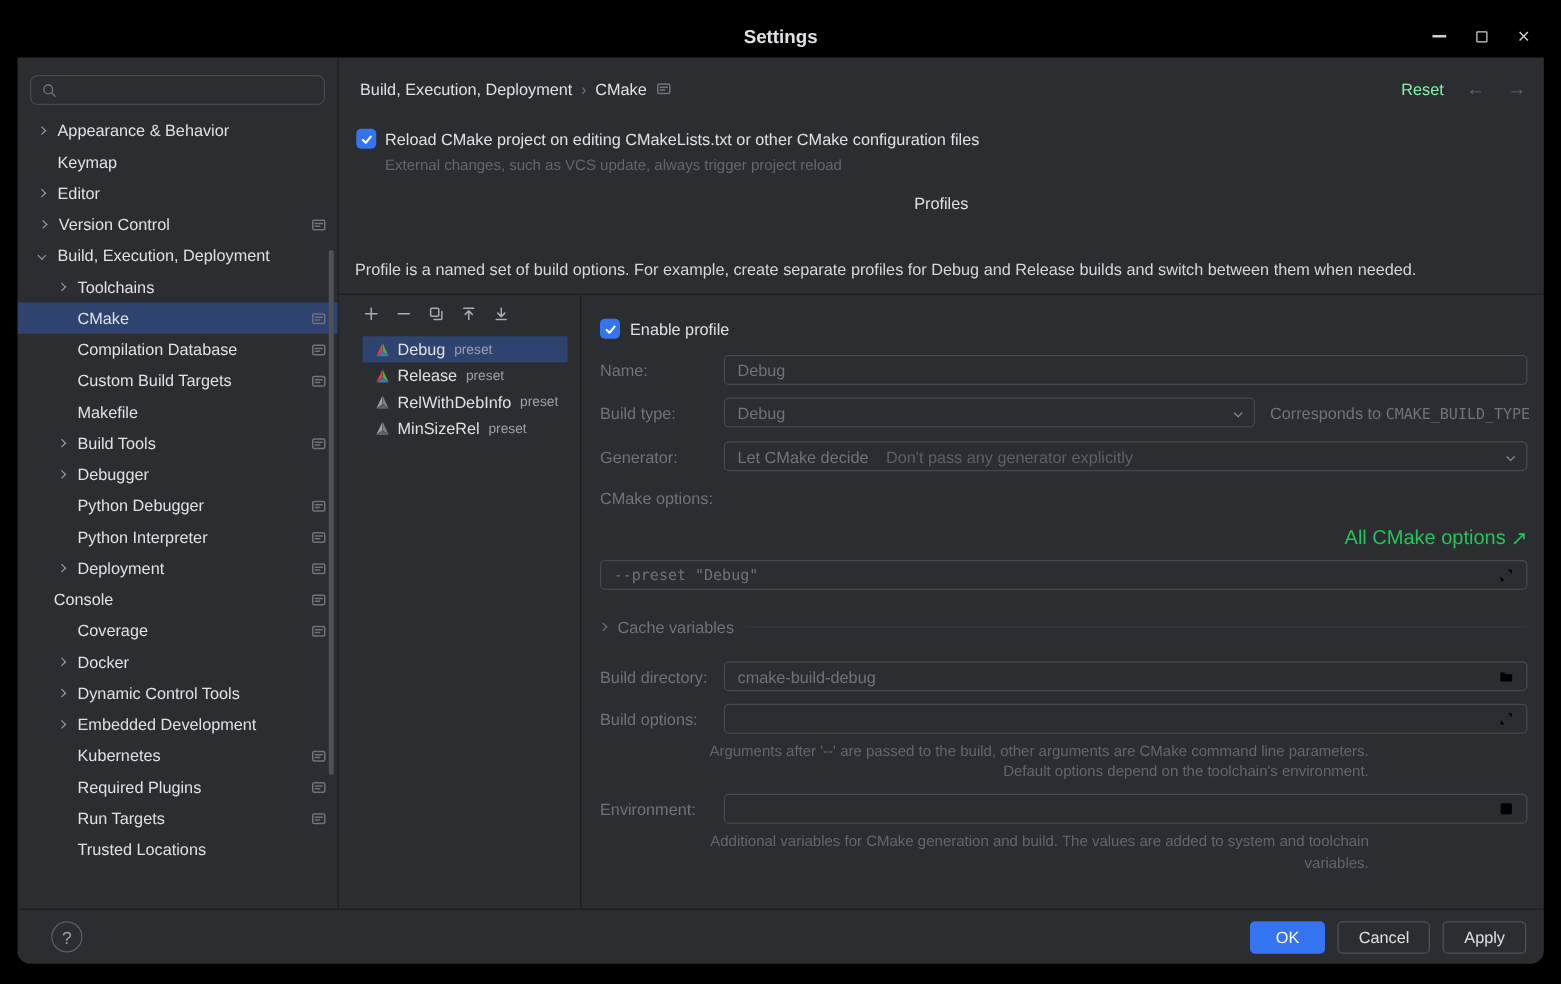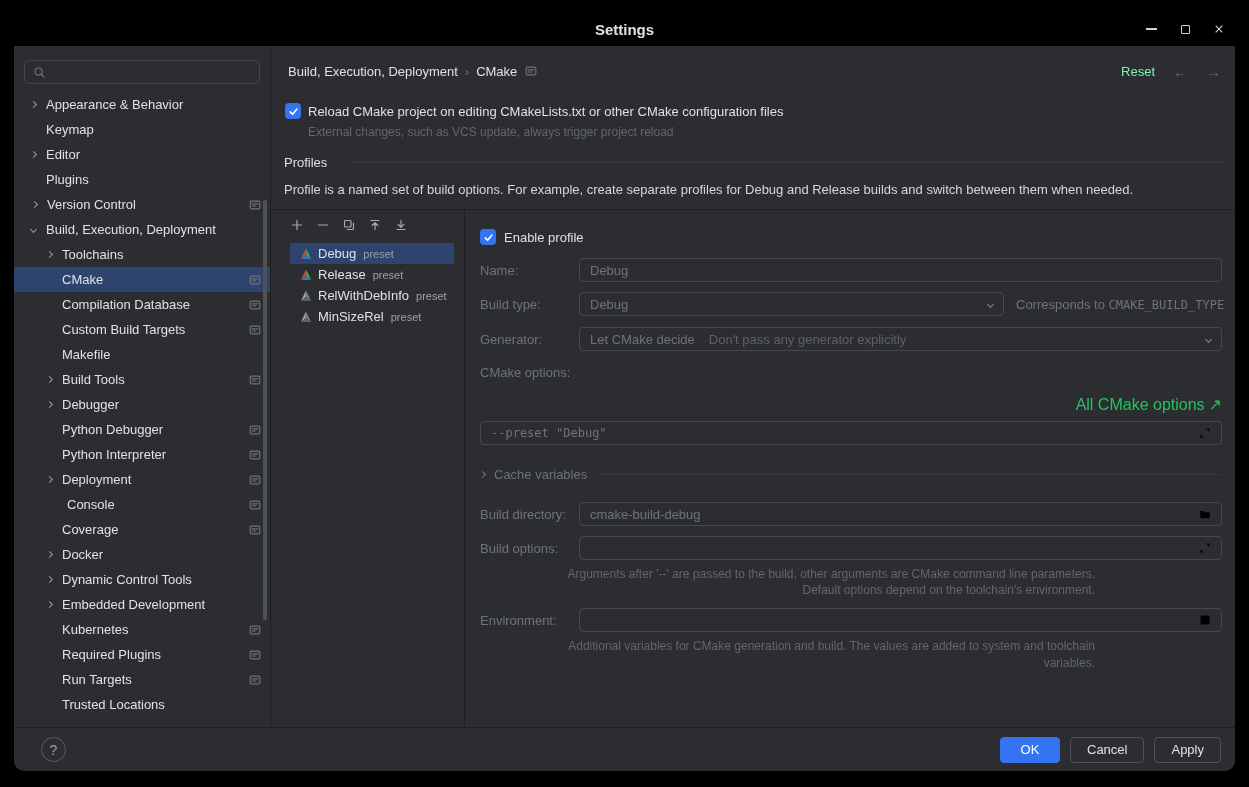--- a/index.html
+++ b/index.html
@@ -60,21 +60,21 @@
   .nav-arrow { color:#666a71; font-size:15px; cursor:default; }
 
   .reload-row { display:flex; align-items:center; gap:7px; margin:4px 0 0 14px; height:22px; }
   .checkbox { width:16px; height:16px; border-radius:4px; background:#3574f0;
     display:inline-flex; align-items:center; justify-content:center; flex:none; cursor:pointer; }
   .checkbox svg { width:11px; height:11px; }
   .reload-label { font-size:13px; color:#dfe1e5; }
   .reload-help { margin:3px 0 0 37px; font-size:12px; color:#63666c; }
 
   .profiles-title-row { display:flex; align-items:center; gap:26px;
-    margin:16px 13px 0 13px; font-size:13px; color:#dfe1e5; }
+    margin:16px 13px 0 13px; font-size:13px; color:#dfe1e5;flex-direction:column; }
   .hline { flex:1; height:1px; background:#393b40; }
   .profiles-desc { margin:12px 13px 0 13px; font-size:13px; color:#d5d7db; }
 
   
   .split { flex:1; min-height:0; display:flex; margin-top:12px; border-top:1px solid #1e1f22; }
   .profiles-panel { width:194px; flex:none; border-right:1px solid #1e1f22;
     display:flex; flex-direction:column; }
   .ptoolbar { display:flex; align-items:center; gap:10px; padding:7px 0 6px 18px; color:#a8abb2; }
   .tb-icon { width:16px; height:16px; display:inline-flex; align-items:center;
     justify-content:center; cursor:pointer; }
@@ -170,37 +170,33 @@
             <div class="tree-row" style="padding-left: 17px;">
               <span class="chev-wrap"></span>
               <span class="tree-label">Keymap</span>
             </div>
             <div class="tree-row" style="padding-left: 17px;">
               <span class="chev-wrap">
                 <span class="chev"></span>
               </span>
               <span class="tree-label">Editor</span>
             </div>
+            <div class="tree-row" style="padding-left: 18px;">
+              <span class="chev-wrap">
+                <span class="chev"></span>
+              </span>
+              <span class="tree-label">Version Control</span>
+              <span class="icon badge-ic">
+                <svg viewBox="0 0 12 12">
+                  <rect x="1.2" y="2.2" width="9.6" height="7.6" rx="1.2"></rect>
+                  <path d="M3.2 4.8h5.6M3.2 7h3.6"></path>
+                </svg>
+              </span>
+            </div>
             <div class="tree-row" style="padding-left: 17px;">
-              <span class="chev-wrap"></span>
-              <span class="tree-label">Plugins</span>
-            </div>
-            <div class="tree-row" style="padding-left: 18px;">
-              <span class="chev-wrap">
-                <span class="chev"></span>
-              </span>
-              <span class="tree-label">Version Control</span>
-              <span class="icon badge-ic">
-                <svg viewBox="0 0 12 12">
-                  <rect x="1.2" y="2.2" width="9.6" height="7.6" rx="1.2"></rect>
-                  <path d="M3.2 4.8h5.6M3.2 7h3.6"></path>
-                </svg>
-              </span>
-            </div>
-            <div class="tree-row" style="padding-left: 17px;">
               <span class="chev-wrap">
                 <span class="chev down"></span>
               </span>
               <span class="tree-label">Build, Execution, Deployment</span>
             </div>
             <div class="tree-row" style="padding-left: 33px;">
               <span class="chev-wrap">
                 <span class="chev"></span>
               </span>
               <span class="tree-label">Toolchains</span>
@@ -282,21 +278,21 @@
                 <span class="chev"></span>
               </span>
               <span class="tree-label">Deployment</span>
               <span class="icon badge-ic">
                 <svg viewBox="0 0 12 12">
                   <rect x="1.2" y="2.2" width="9.6" height="7.6" rx="1.2"></rect>
                   <path d="M3.2 4.8h5.6M3.2 7h3.6"></path>
                 </svg>
               </span>
             </div>
-            <div class="tree-row" style="padding-left: 38px; justify-content: flex-end;">
+            <div class="tree-row" style="padding-left: 14px; justify-content: flex-end;">
               <span class="chev-wrap"></span>
               <span class="tree-label">Console</span>
               <span class="icon badge-ic">
                 <svg viewBox="0 0 12 12">
                   <rect x="1.2" y="2.2" width="9.6" height="7.6" rx="1.2"></rect>
                   <path d="M3.2 4.8h5.6M3.2 7h3.6"></path>
                 </svg>
               </span>
             </div>
             <div class="tree-row" style="padding-left: 33px;">

